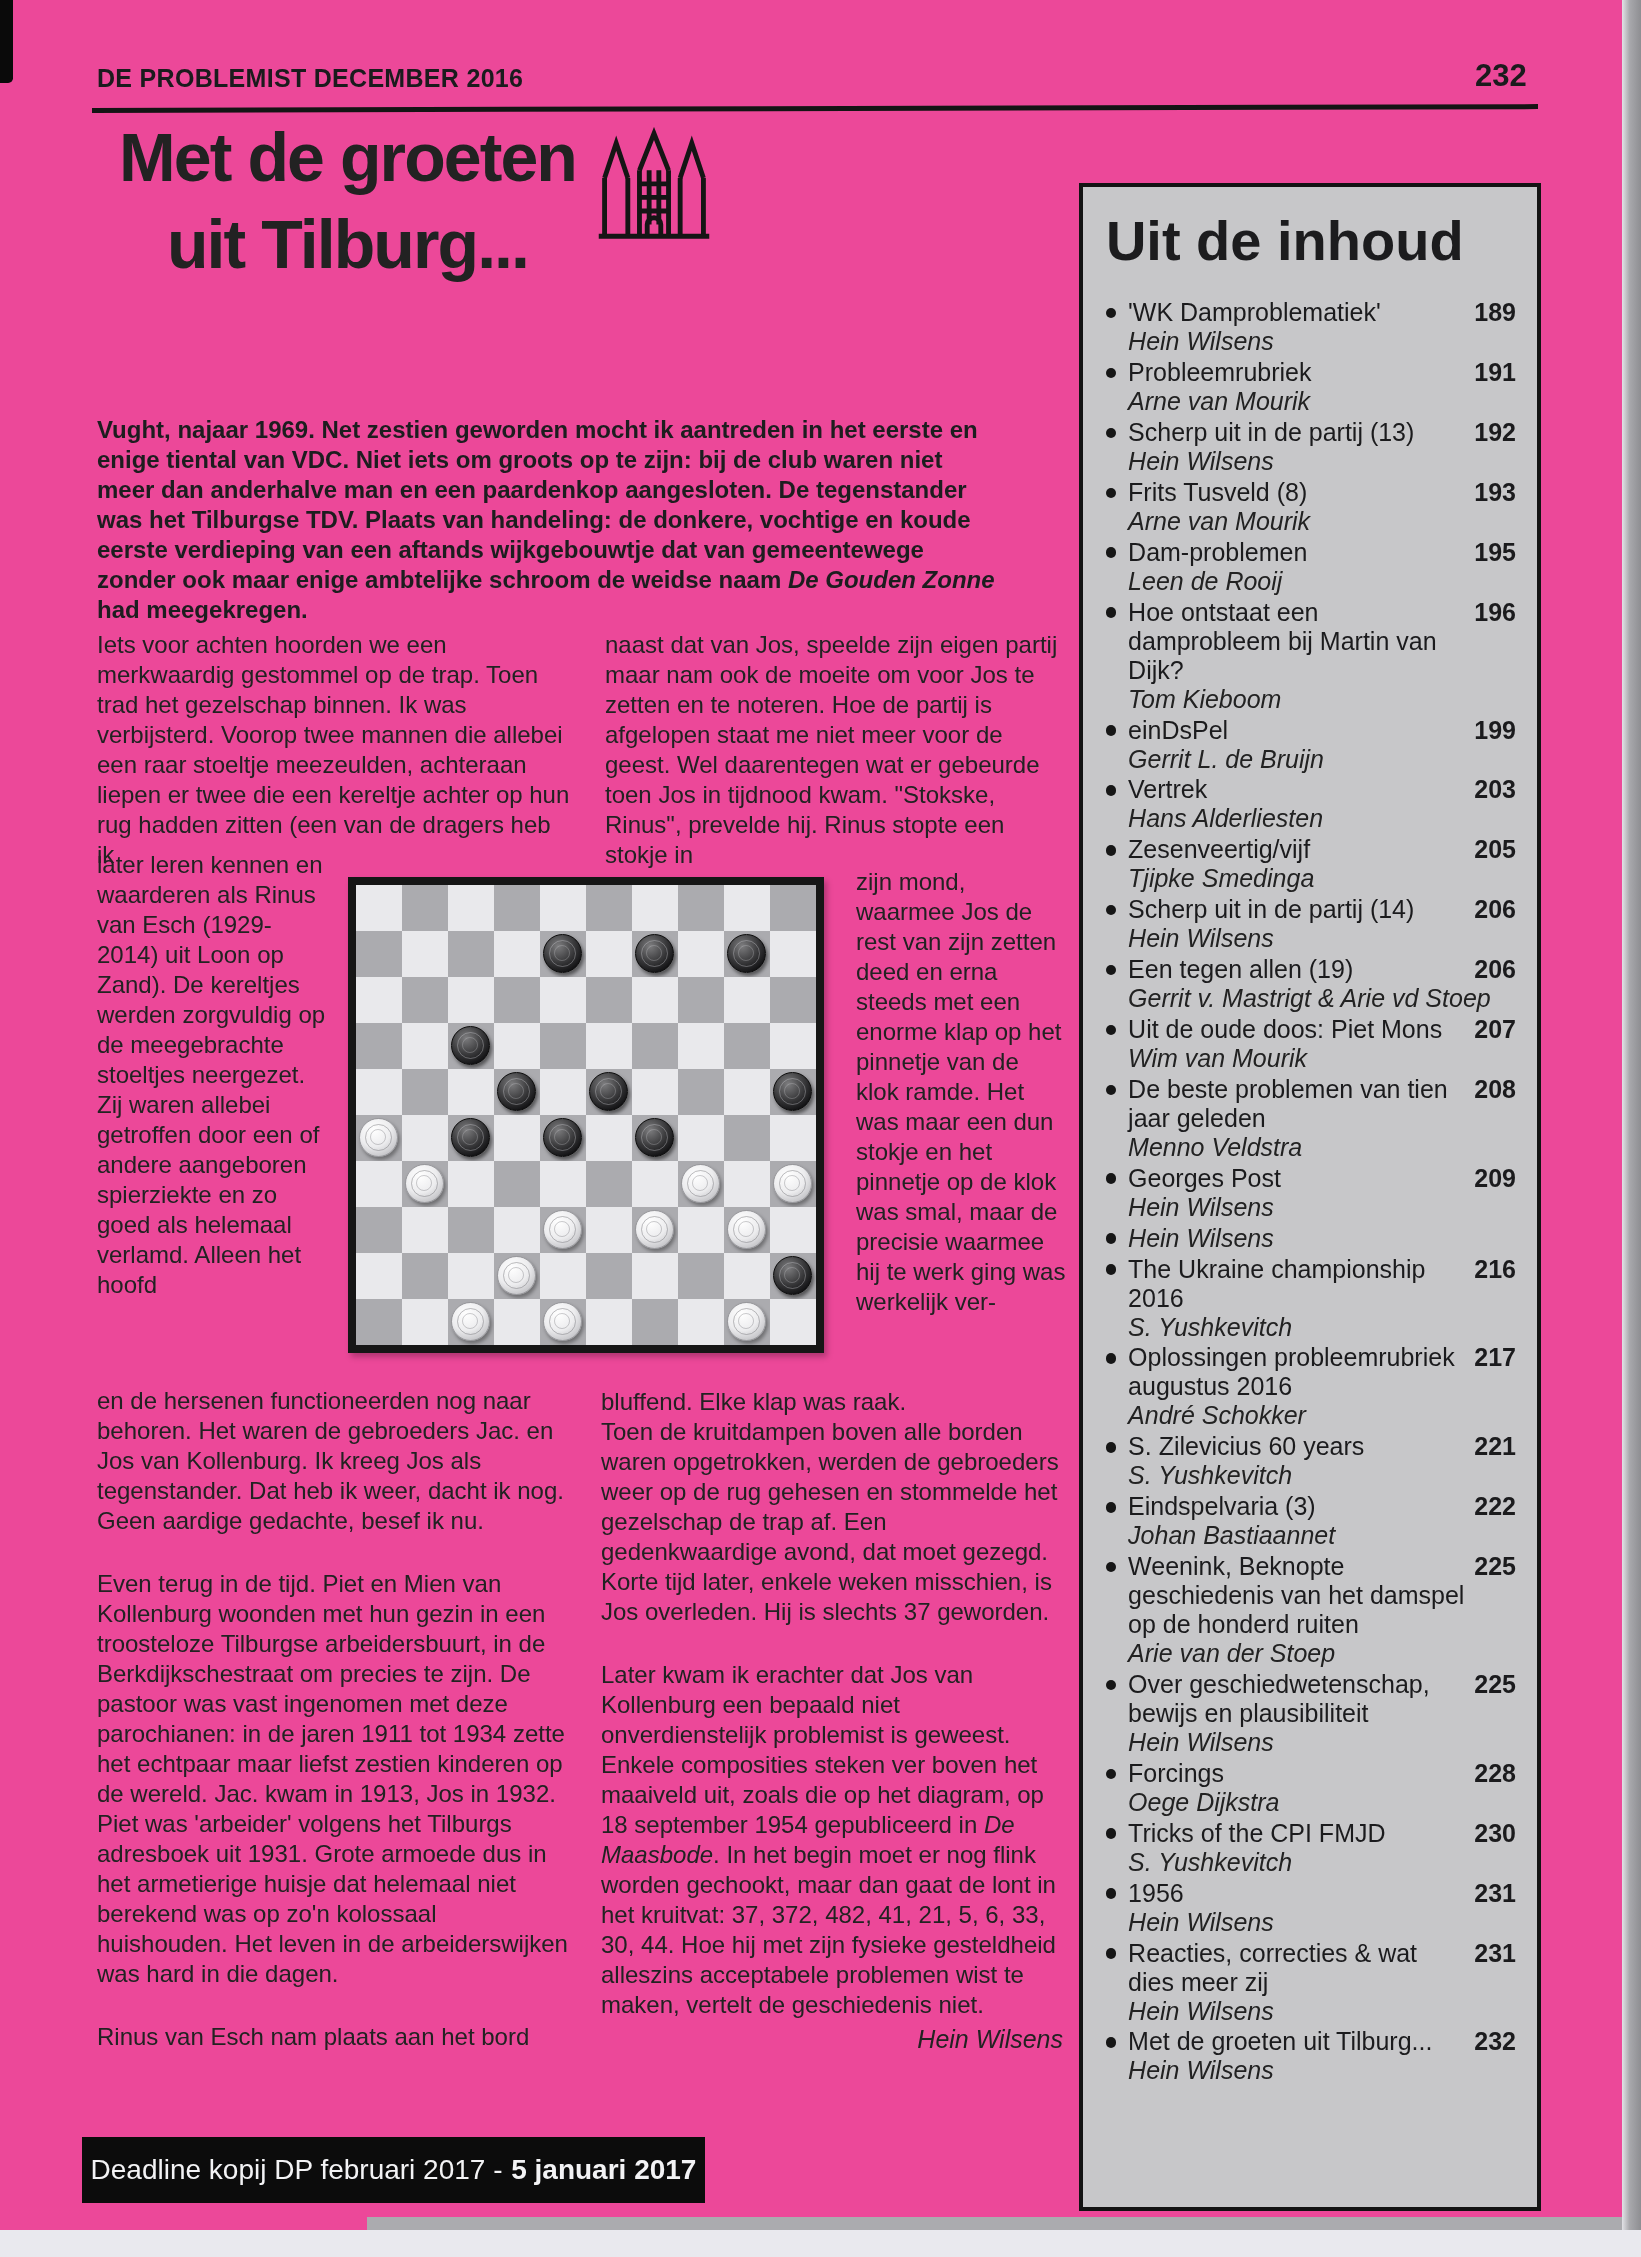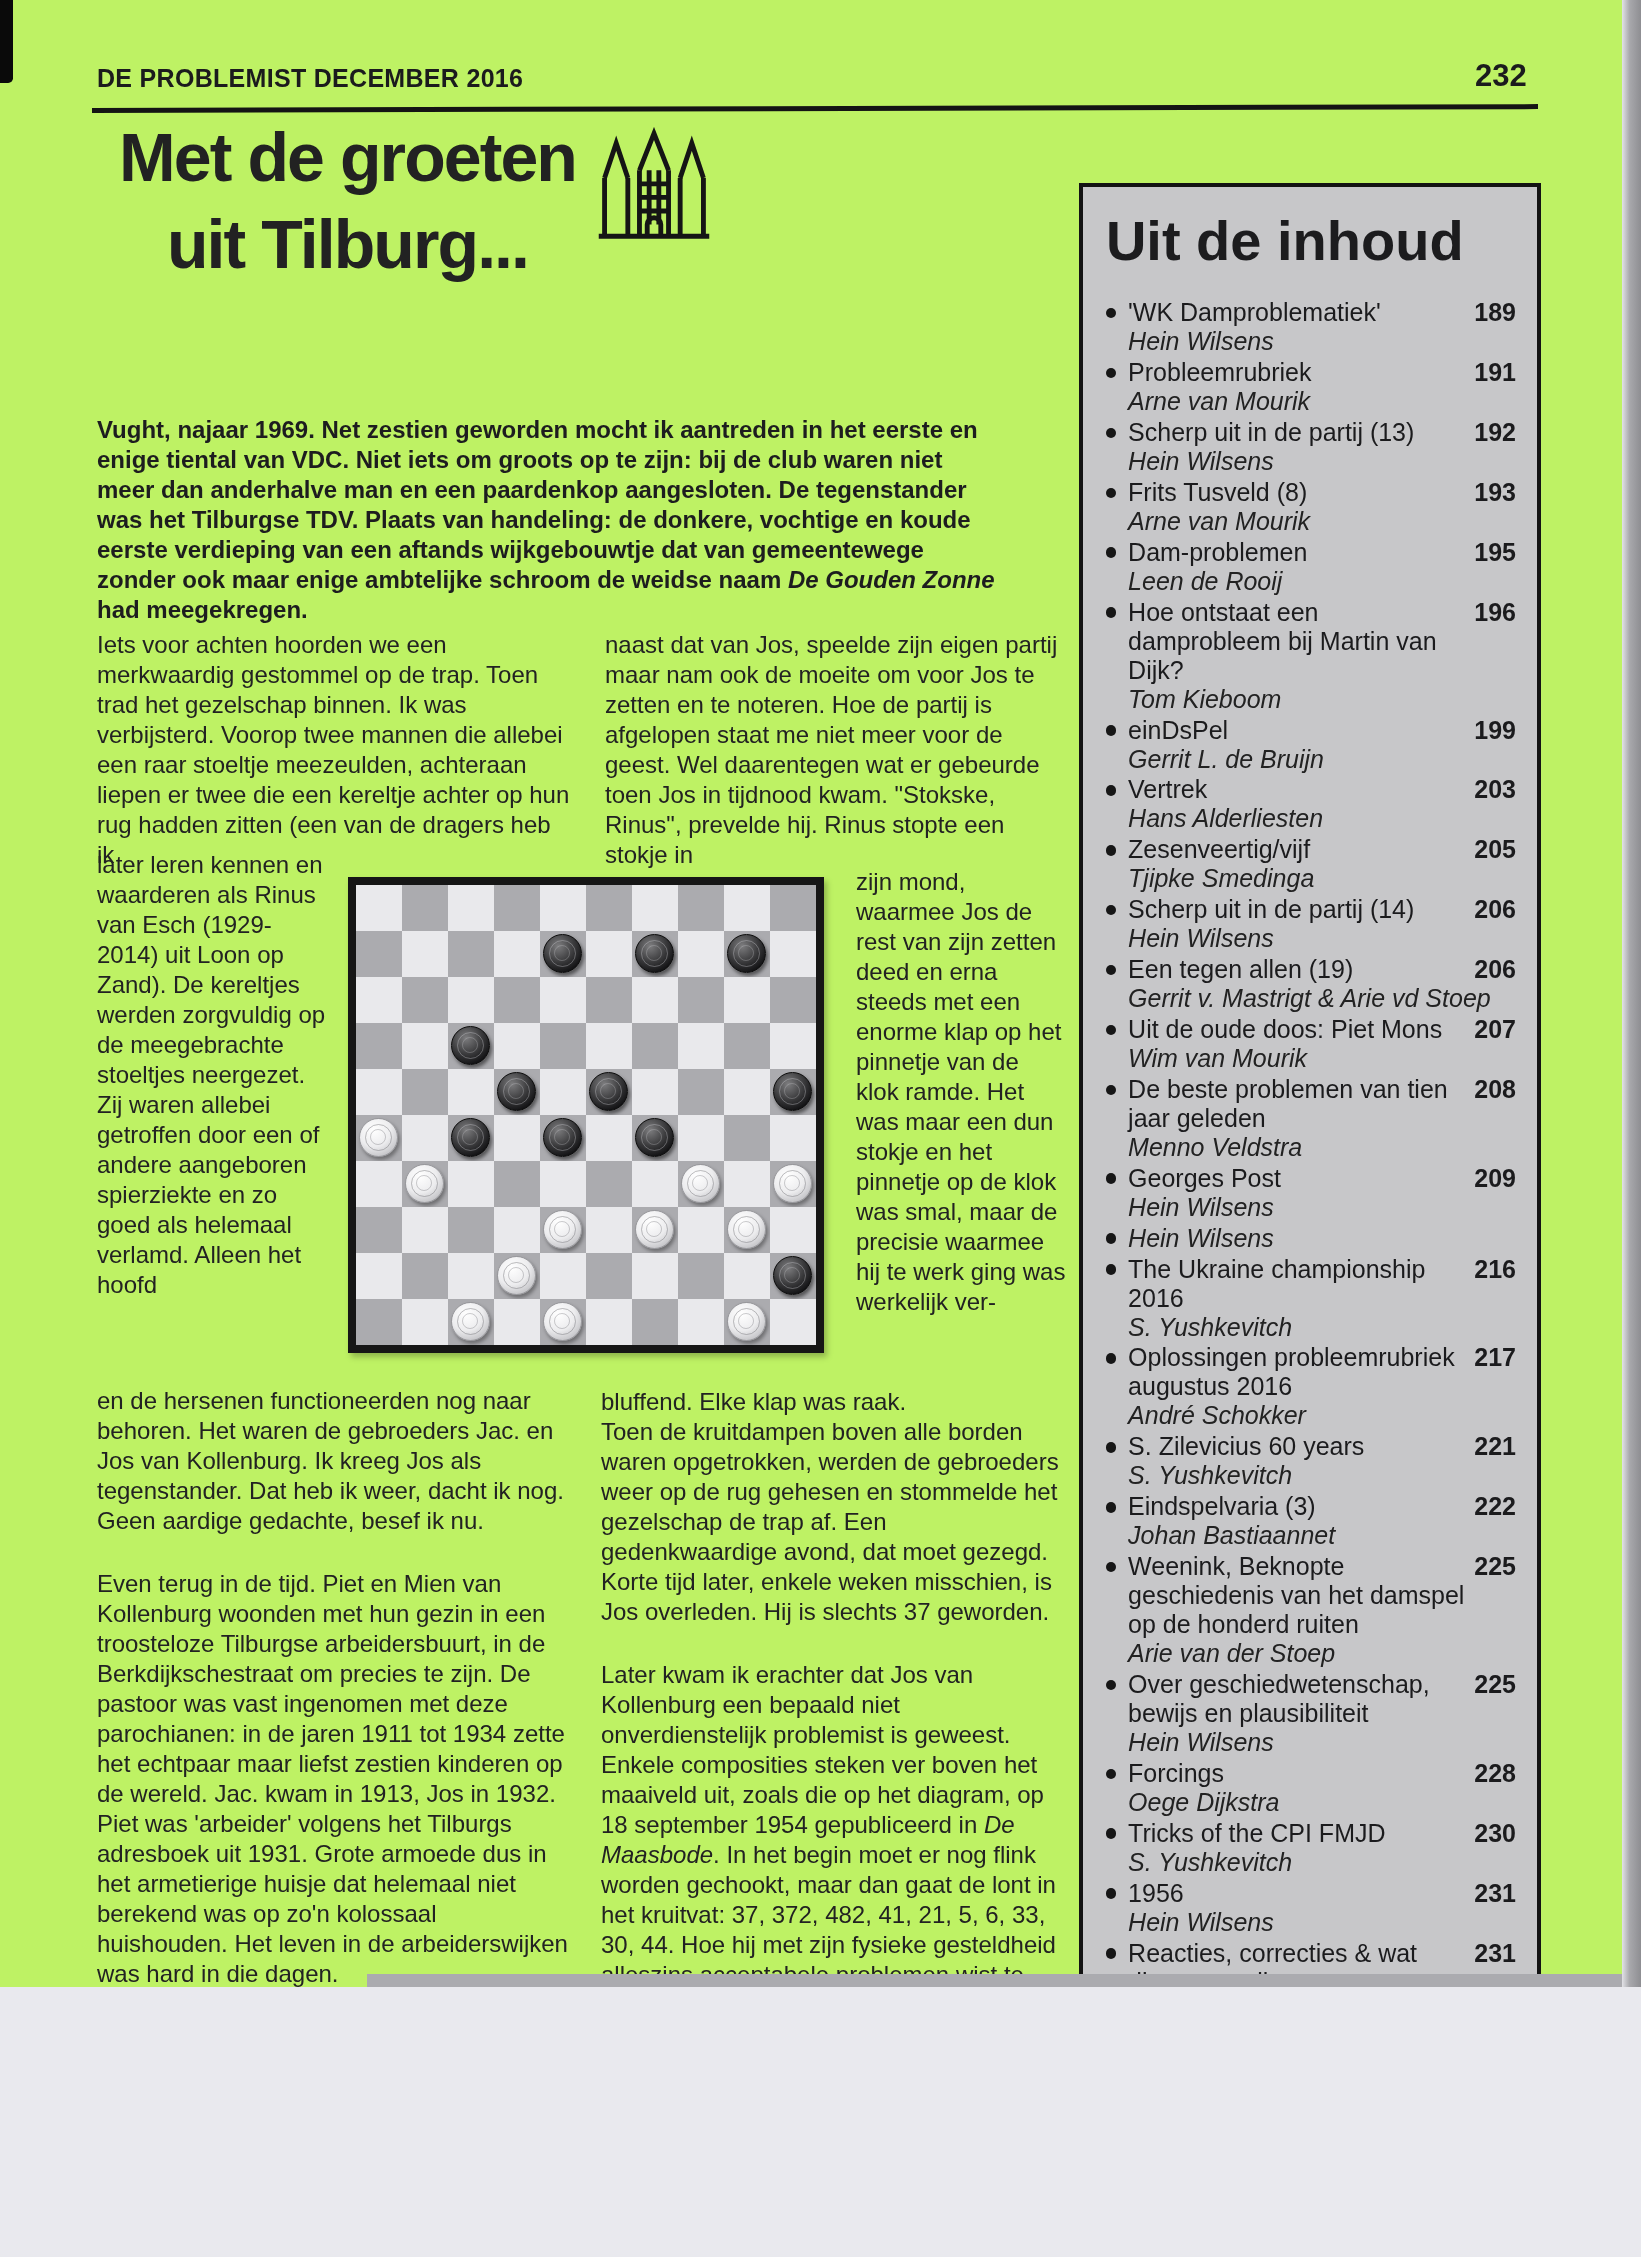--- a/index.html
+++ b/index.html
@@ -1,17 +1,17 @@
 <!DOCTYPE html>
 <html><head>
 <meta charset="utf-8">
 <style>
   html,body{margin:0;padding:0;}
   body{width:1641px;height:2257px;background:#e9e9ee;font-family:"Liberation Sans",sans-serif;}
-  .page{position:relative;width:1641px;height:1987px;background:#bef264;overflow:hidden;color:#1b1b1d;}
+  .page{position:relative;width:1641px;height:2230px;background:#ec4899;overflow:hidden;color:#1b1b1d;}
 
   .journal-header{position:absolute;left:97px;top:64px;font-size:25px;font-weight:700;letter-spacing:0.3px;}
   .page-number{position:absolute;left:1475px;top:58px;font-size:31px;font-weight:700;}
   .header-rule{position:absolute;left:92px;top:106px;width:1446px;height:4.8px;background:#141414;transform:rotate(-.15deg);}
 
   .article-title{position:absolute;left:82px;top:114px;width:531px;margin:0;text-align:center;
     font-size:68px;line-height:87px;font-weight:700;letter-spacing:-1.9px;color:#222;}
   .logo{position:absolute;left:591px;top:127px;width:126px;height:137px;}
   .logo svg{width:100%;height:100%;}
 

